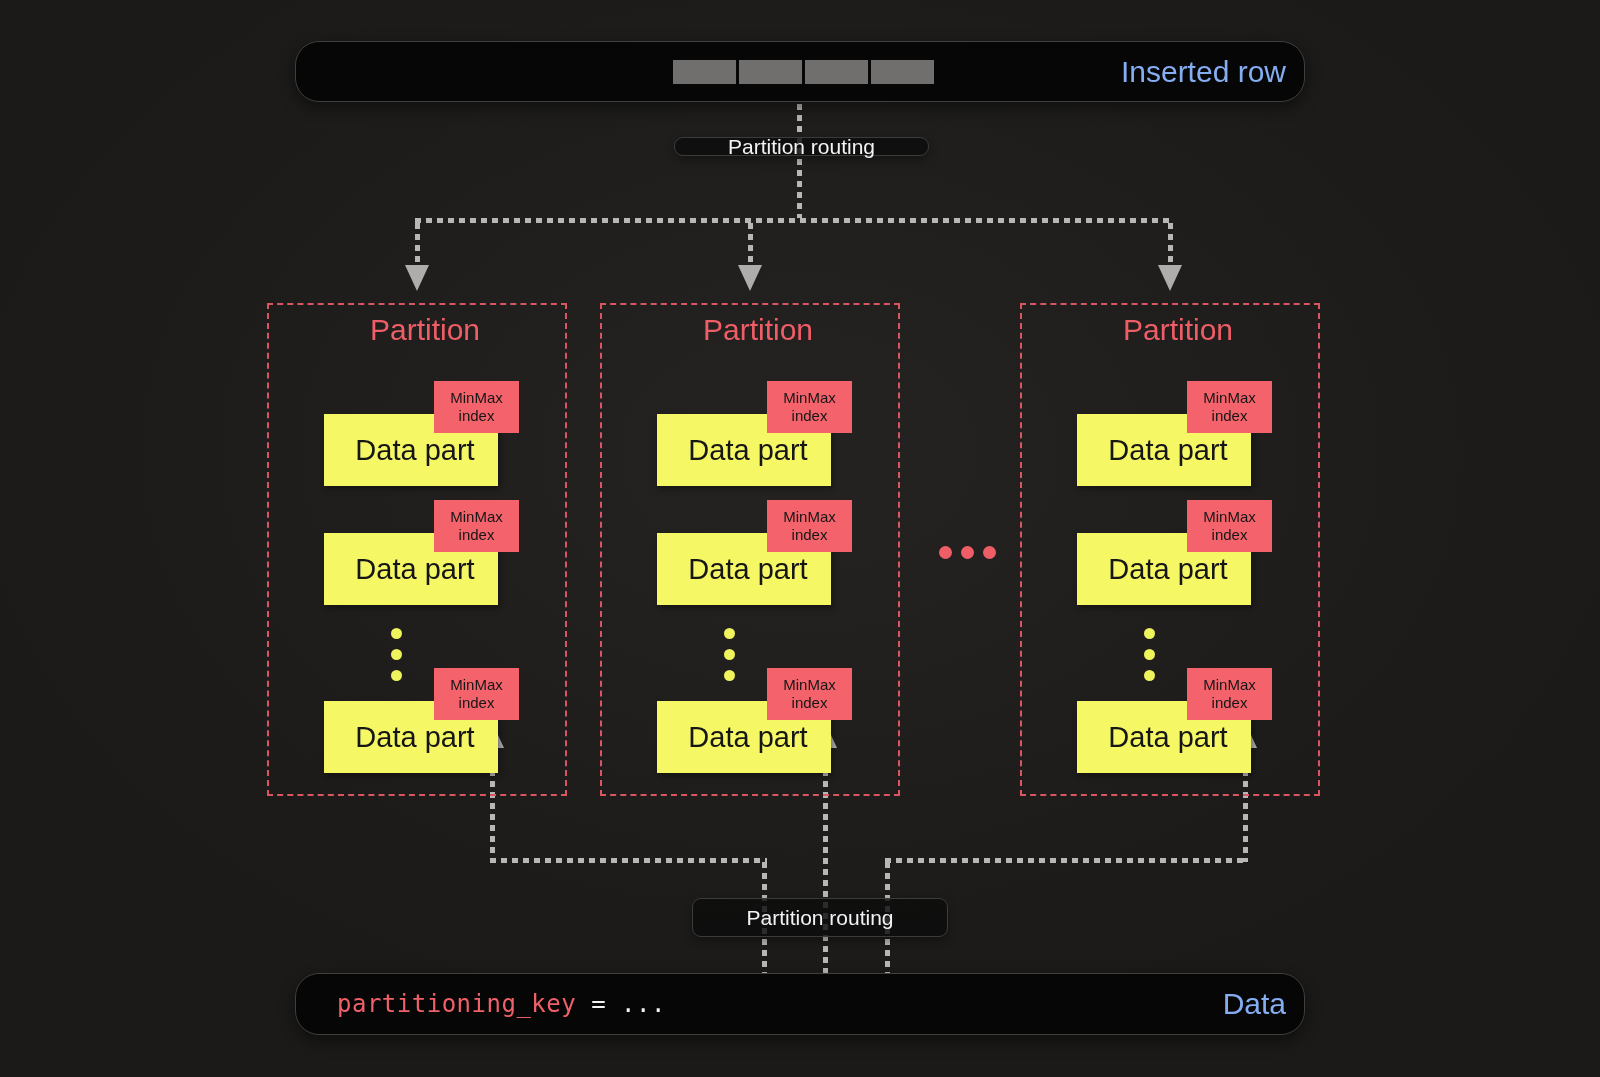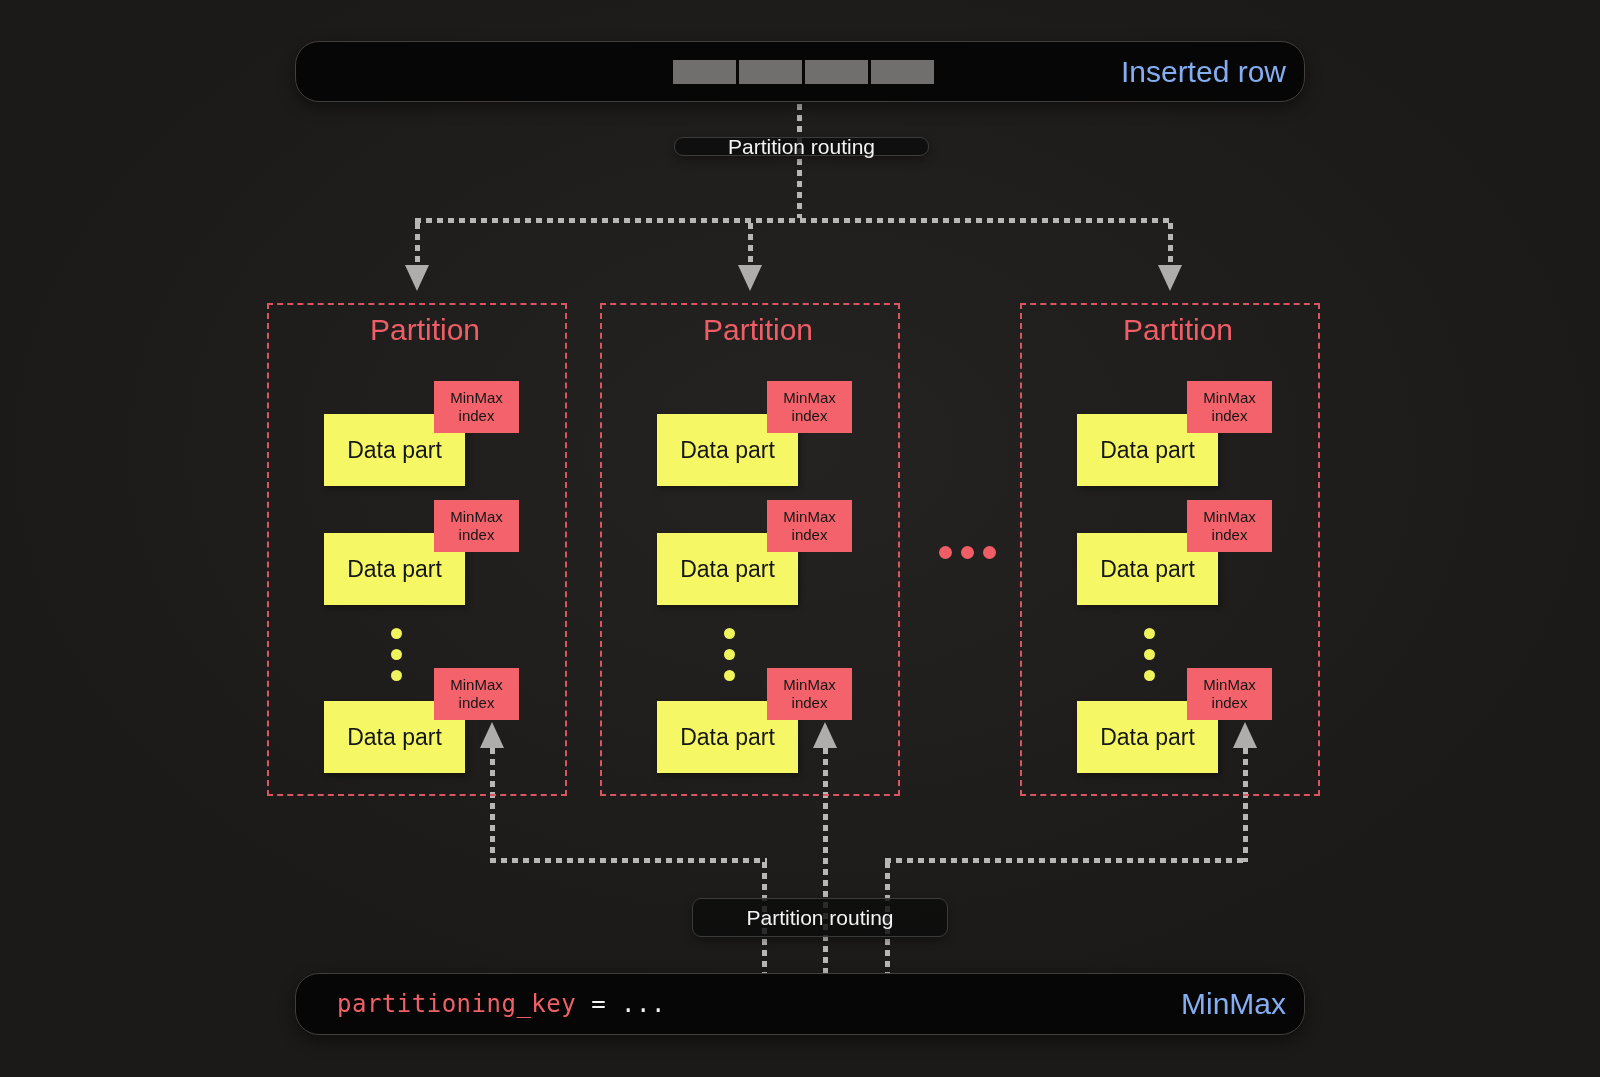--- a/index.html
+++ b/index.html
@@ -59,23 +59,23 @@
   .p-title{position:absolute;left:8px;top:8px;width:100%;text-align:center;
            font-size:30px;color:var(--coral);}
   .group{position:absolute;left:0;width:100%;height:105px;}
   .g1{top:76px;} .g2{top:195px;} .g3{top:363px;}
   .minmax{
     position:absolute;left:165px;top:0;width:85px;height:52px;box-sizing:border-box;
     background:var(--minmax-bg);color:var(--ink);display:flex;align-items:center;justify-content:center;
     text-align:center;font-size:15px;line-height:18px;padding:0 6px;z-index:2;
   }
   .datapart{
-    position:absolute;left:55px;top:33px;width:141px;height:72px;
+    position:absolute;left:55px;top:33px;width:166px;height:72px;
     background:var(--part-yellow);color:var(--ink);display:flex;align-items:center;justify-content:center;
-    font-size:23px;z-index:1;box-shadow:2px 3px 6px rgba(0,0,0,.35);
+    font-size:29px;z-index:1;box-shadow:2px 3px 6px rgba(0,0,0,.35);padding-left:8px;
   }
   .ydots{position:absolute;left:122px;top:323px;display:flex;flex-direction:column;gap:10px;}
   .ydot{width:11px;height:11px;border-radius:50%;background:#eff35c;}
   .ellipsis{position:absolute;left:939px;top:546px;display:flex;gap:9px;z-index:2;}
   .rdot{width:13px;height:13px;border-radius:50%;background:var(--coral);}
 </style>
 </head>
 <body>
 
 <div id="stage">
@@ -180,16 +180,16 @@
   <div class="dh" style="left:885px;top:858px;width:360px;"></div>
   <div class="dv" style="left:762px;top:862px;height:111px;"></div>
   <div class="dv" style="left:885px;top:862px;height:111px;"></div>
 
   <div class="pill" id="pruning-pill">Partition routing</div>
 
   <div class="bar" id="query-bar">
     <div class="sql">
       <span class="key">partitioning_key</span><span> = ...</span>
     </div>
-    <div class="bar-label">MinMax</div>
+    <div class="bar-label">Data</div>
   </div>
 
 </div>
 
 </body></html>

